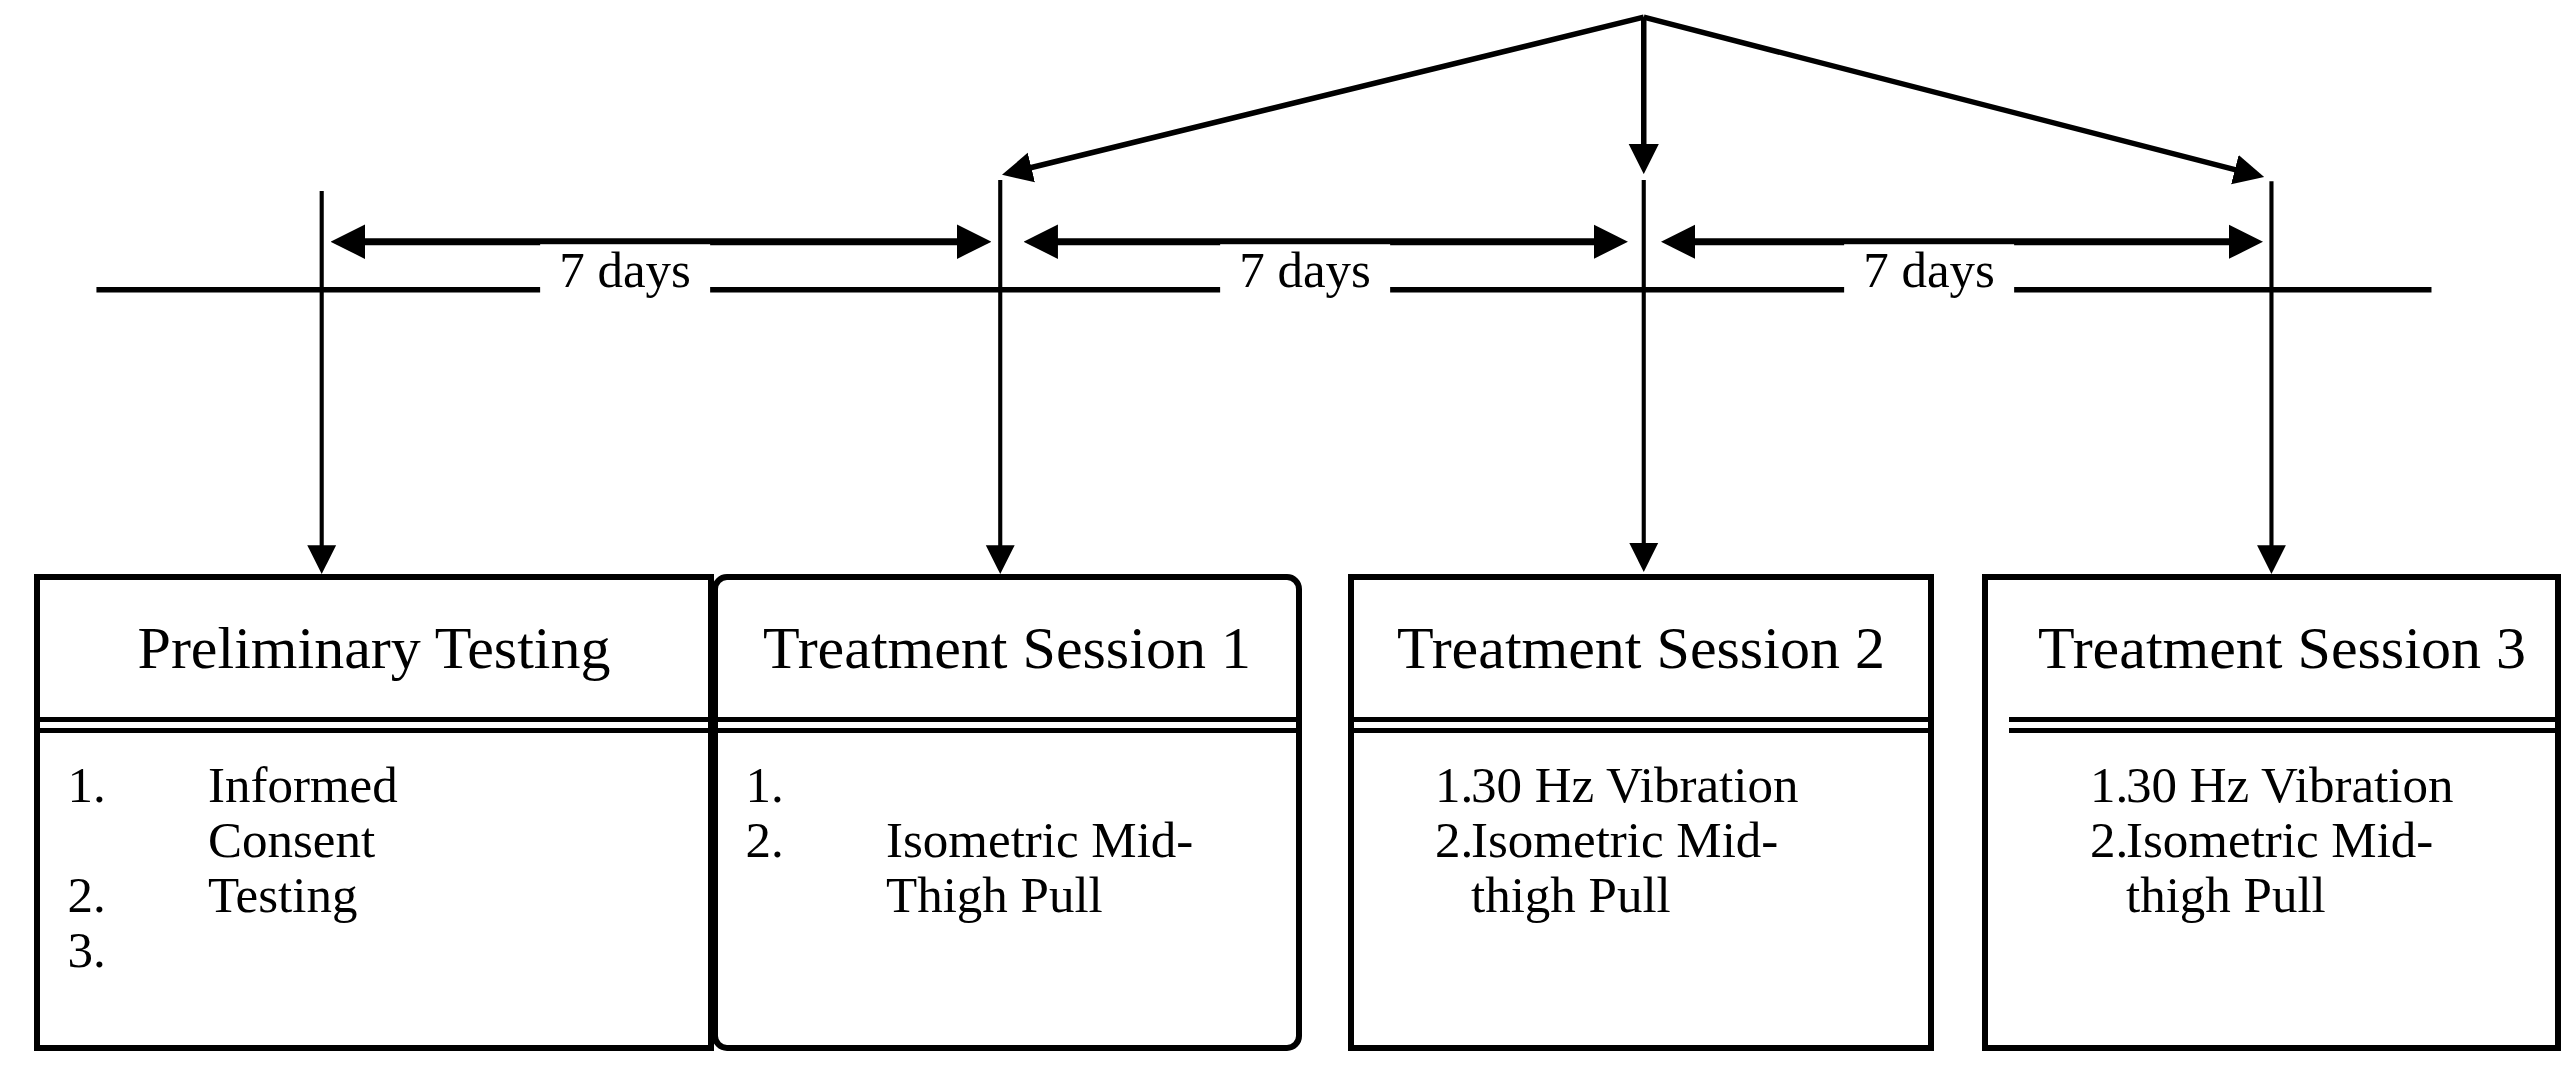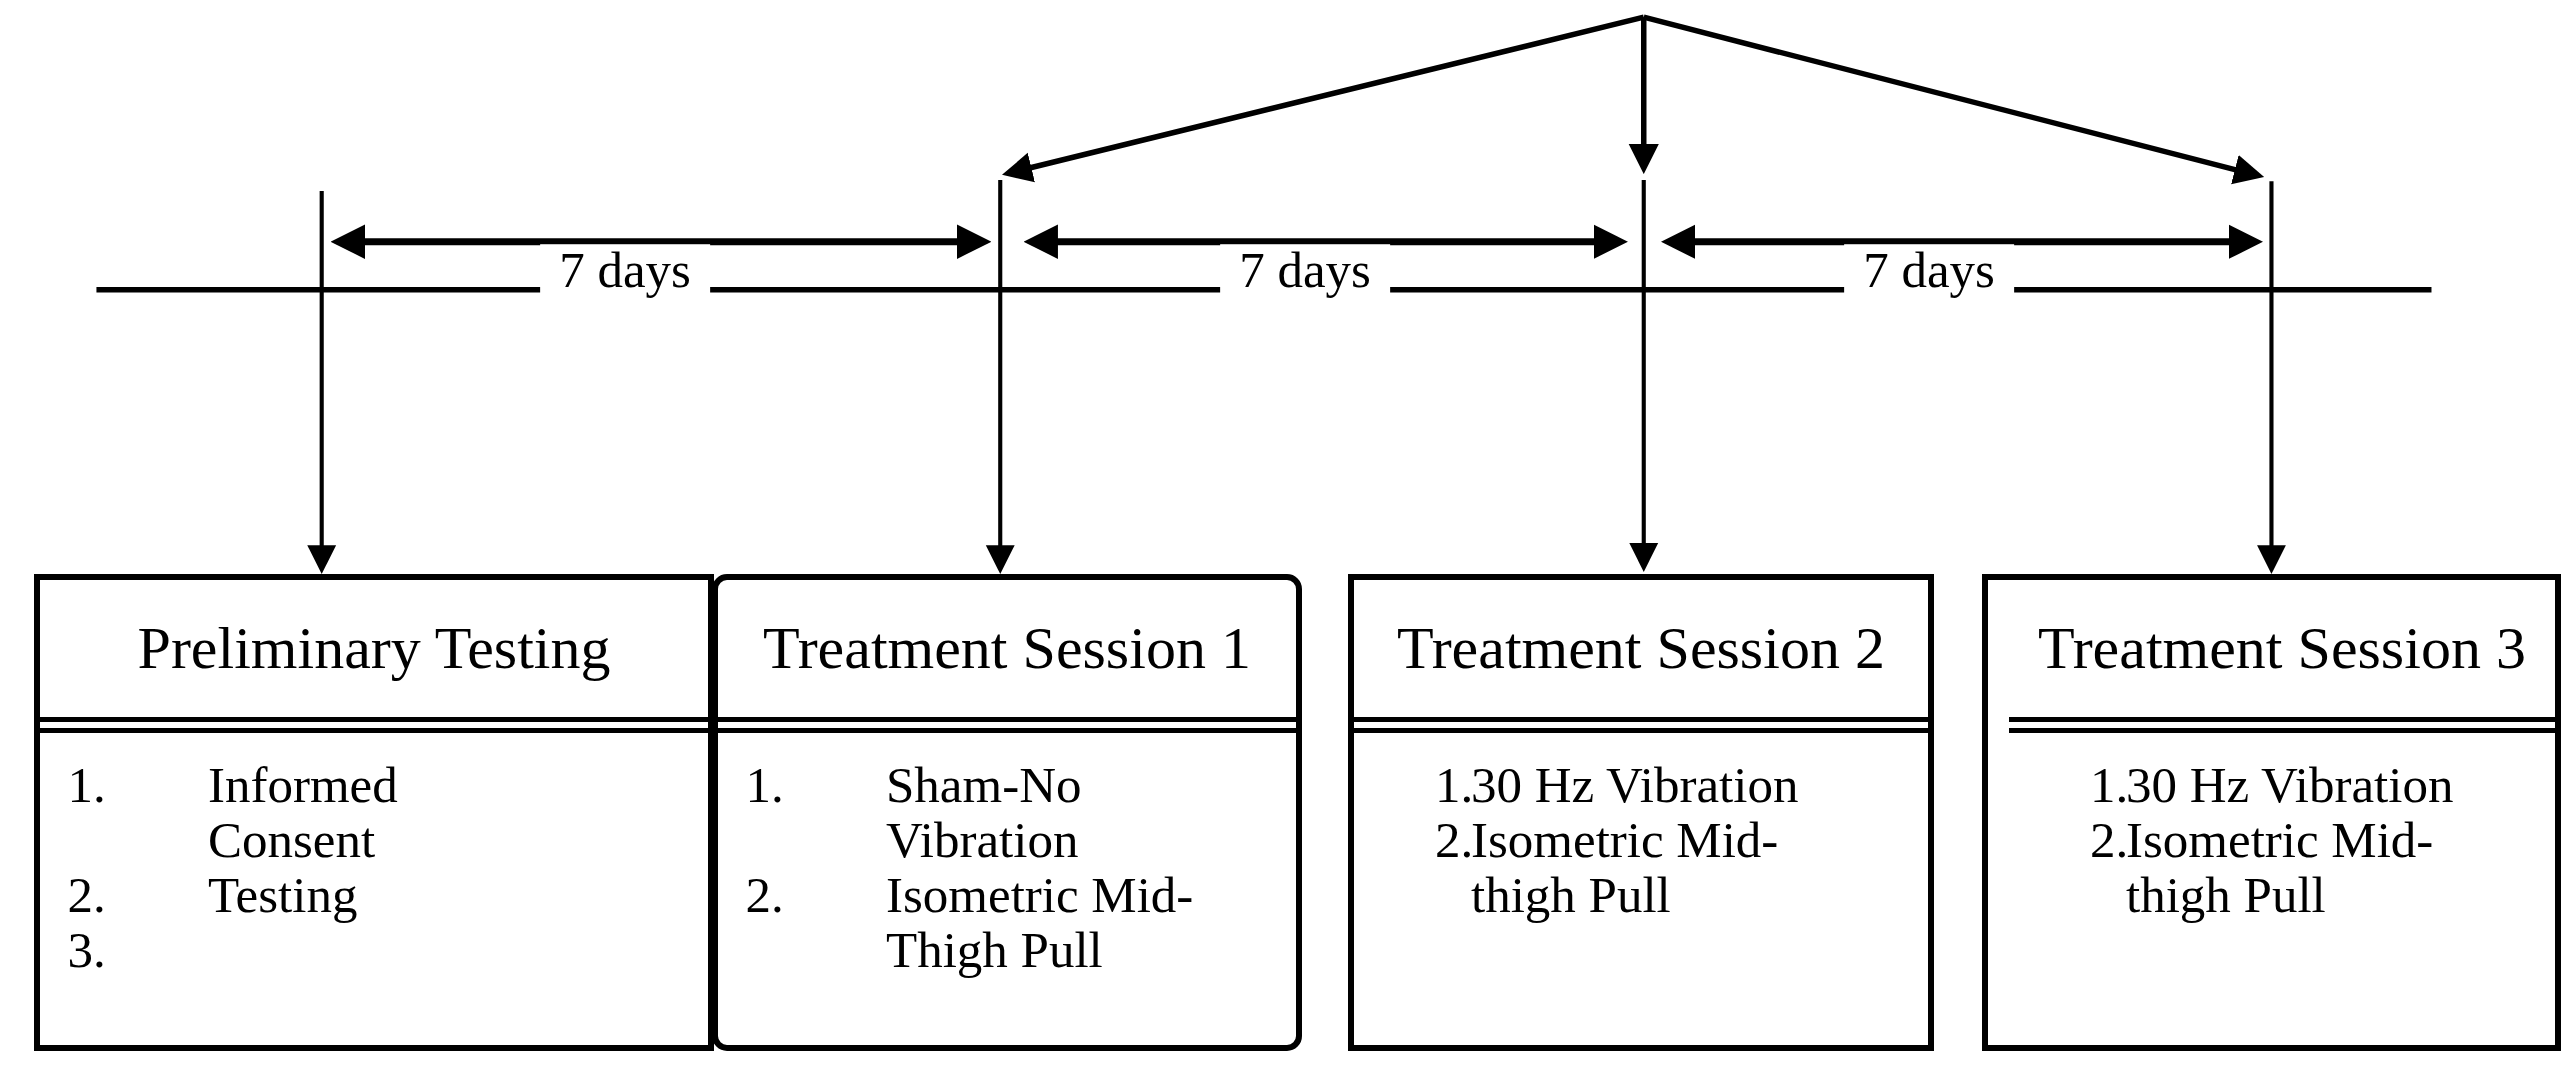--- a/index.html
+++ b/index.html
@@ -138,24 +138,20 @@
   </div>
 
   <div class="box box-2 tab-wide">
     <div class="box-header">
       <span>Treatment Session 1</span>
     </div>
     <div class="divider-gap"></div>
     <div class="box-body">
       <div class="item">
         <span class="num">1.</span>
-        <span class="txt">
-          <span class="ln">Sham-No</span>
-          <span class="ln">Vibration</span>
-        </span>
       </div>
       <div class="item">
         <span class="num">2.</span>
         <span class="txt">
           <span class="ln">Isometric Mid-</span>
           <span class="ln">Thigh Pull</span>
         </span>
       </div>
     </div>
   </div>

